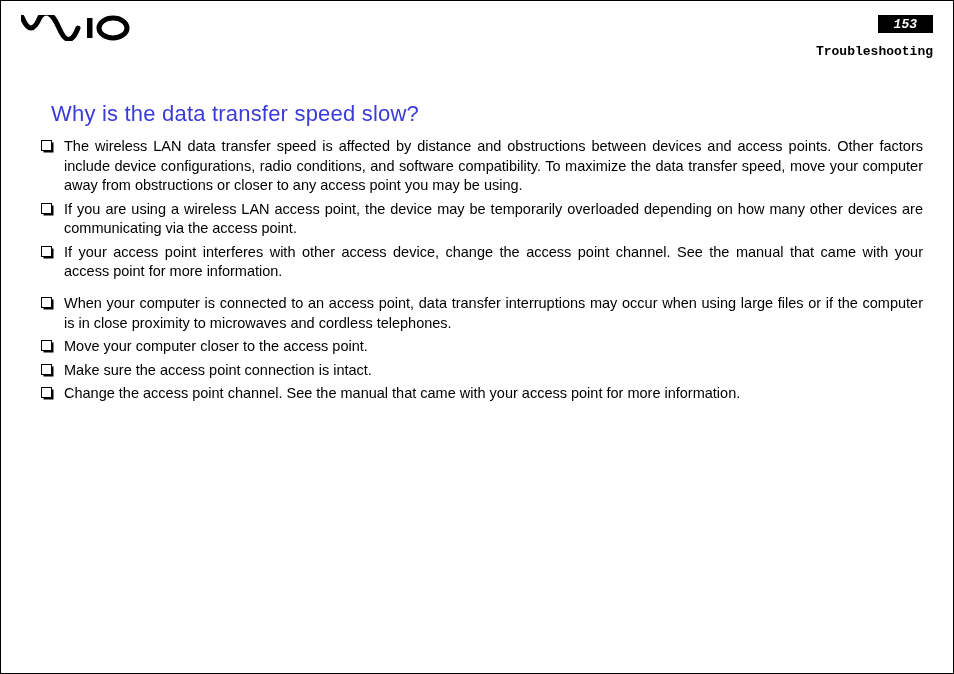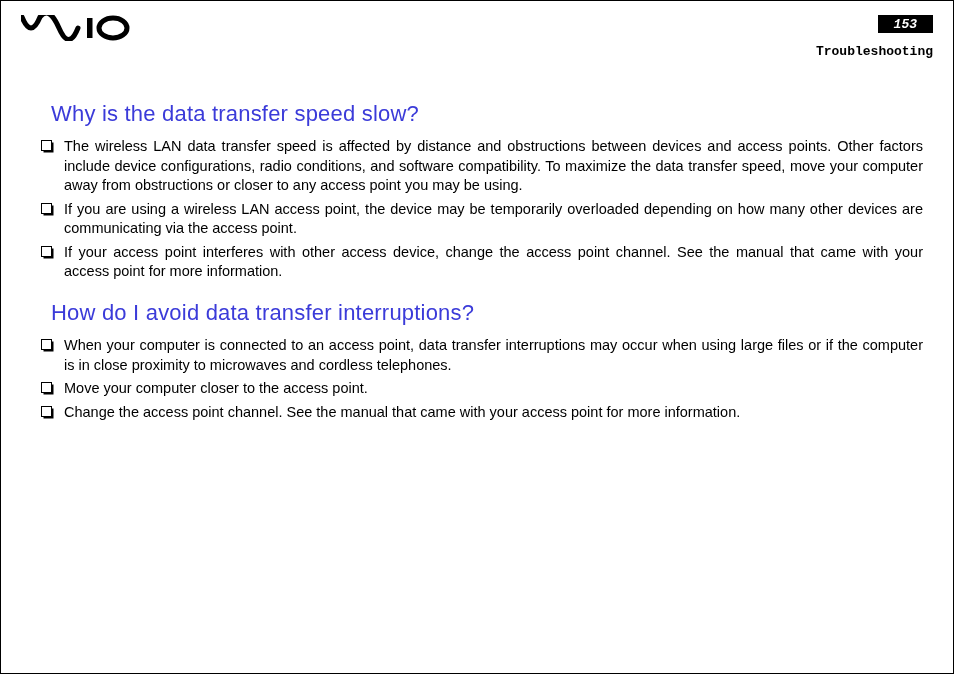--- a/index.html
+++ b/index.html
@@ -76,29 +76,32 @@
     <li>
         <span class="bullet"></span>
         <span class="litext">If you are using a wireless LAN access point, the device may be temporarily overloaded depending on how many other devices are communicating via the access point.</span>
       </li>
     <li>
         <span class="bullet"></span>
         <span class="litext">If your access point interferes with other access device, change the access point channel. See the manual that came with your access point for more information.</span>
       </li>
   </ul>
 
-  <h2>How do I avoid data transfer interruptions?</h2>
   <ul>
     <li>
         <span class="bullet"></span>
         <span class="litext">When your computer is connected to an access point, data transfer interruptions may occur when using large files or if the computer is in close proximity to microwaves and cordless telephones.</span>
       </li>
     <li>
         <span class="bullet"></span>
         <span class="litext">Move your computer closer to the access point.</span>
       </li>
     <li>
         <span class="bullet"></span>
+        <span class="litext">Make sure the access point connection is intact.</span>
+      </li>
+    <li>
+        <span class="bullet"></span>
         <span class="litext">Change the access point channel. See the manual that came with your access point for more information.</span>
       </li>
   </ul>
 
 </div>
 
 </body></html>

